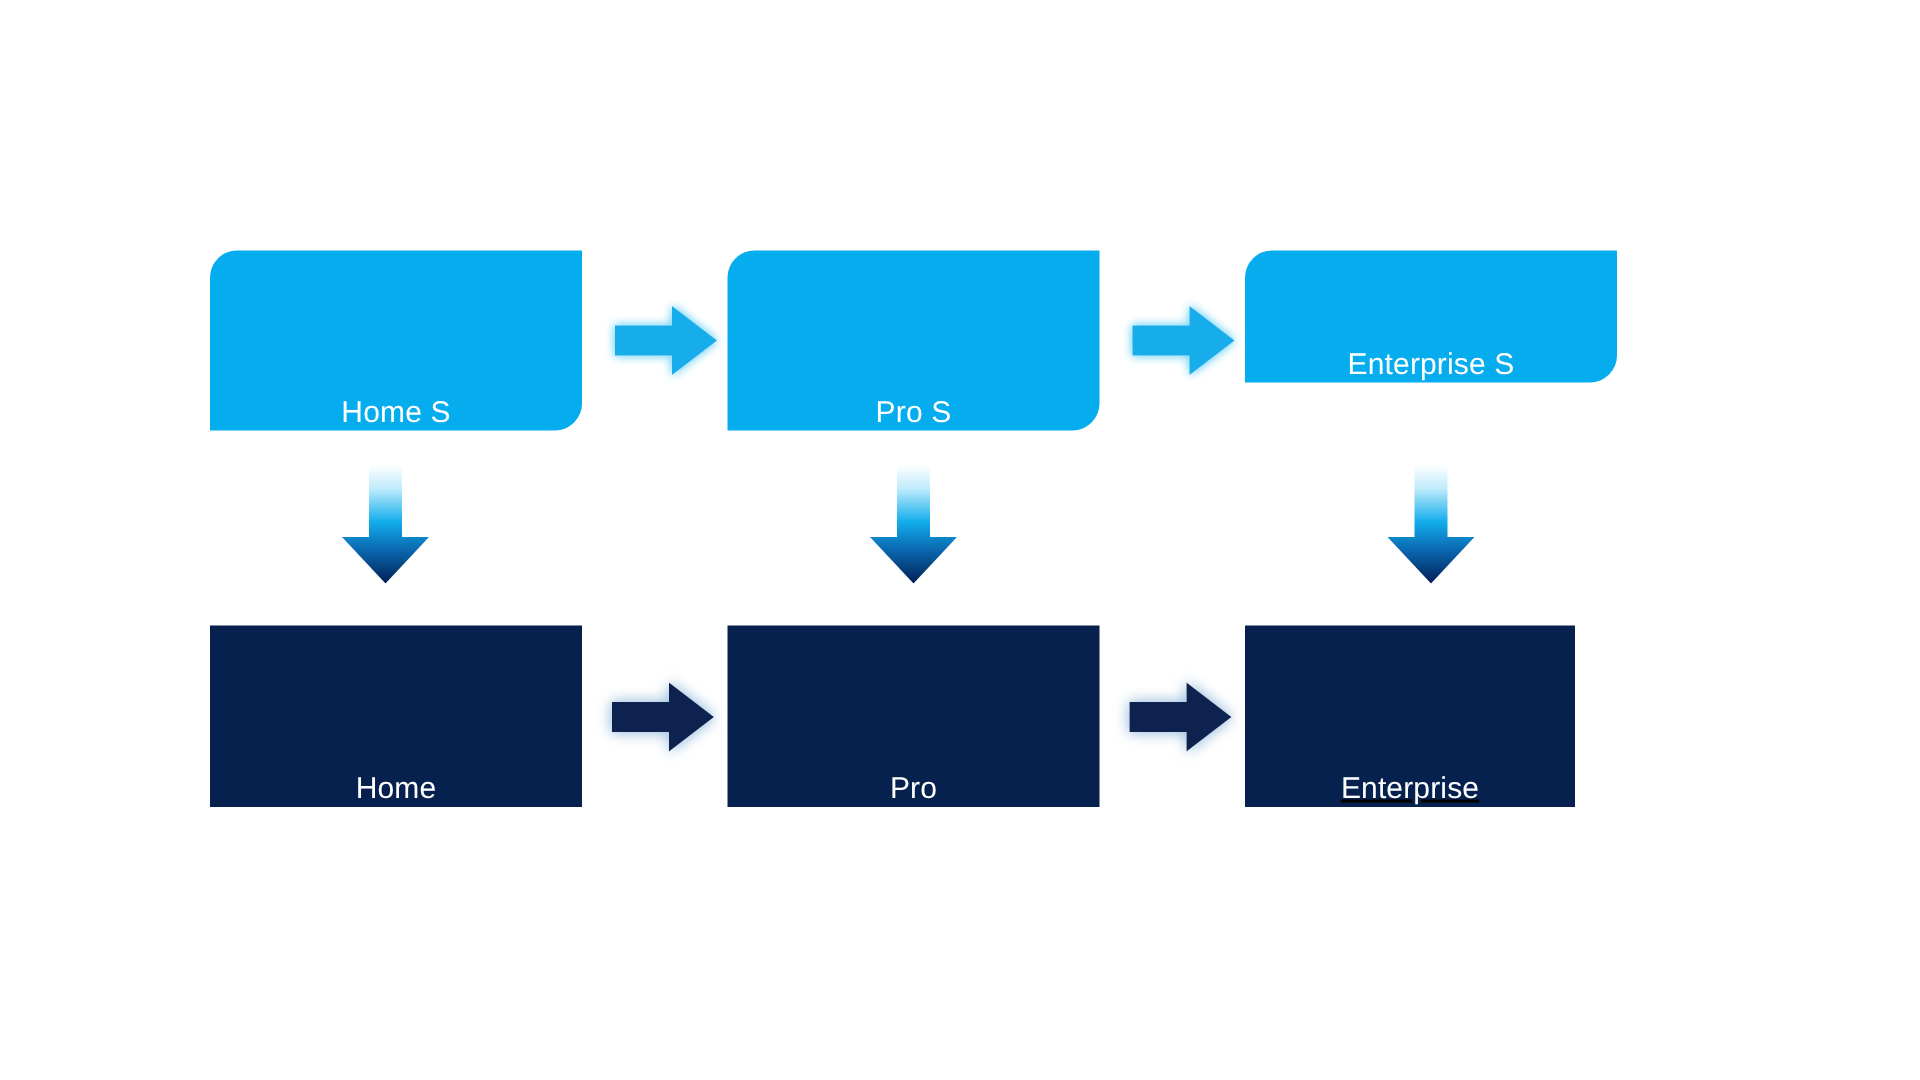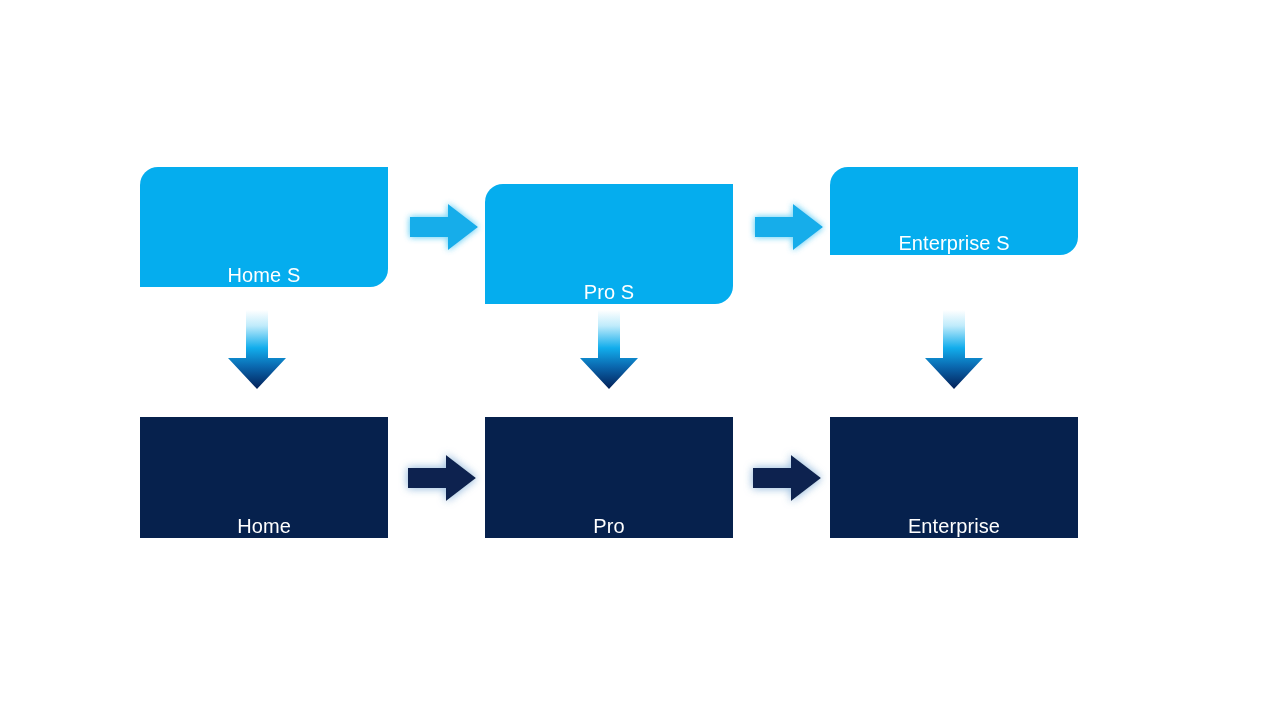--- a/index.html
+++ b/index.html
@@ -71,21 +71,21 @@
 </style>
 </head>
 <body>
 
 <div id="canvas">
 
   <div class="node tier-s" style="left:140px; top:167px; width:248px; height:120px;">
     <span class="node-label">Home S</span>
   </div>
 
-  <div class="node tier-s" style="left:485px; top:184px; width:248px; height:120px;">
+  <div class="node tier-s" style="left:485px; top:167px; width:248px; height:120px;">
     <span class="node-label">Pro S</span>
   </div>
 
   <div class="node tier-s" style="left:830px; top:167px; width:248px; height:88px;">
     <span class="node-label">Enterprise S</span>
   </div>
 
   <div class="arrow-right" style="left:410px; top:202px; width:68px; height:50px;">
     <svg width="68" height="50" viewBox="0 0 68 50" aria-hidden="true">
       <defs>
@@ -168,21 +168,21 @@
   </div>
 
   <div class="node tier-base" style="left:140px; top:417px; width:248px; height:121px;">
     <span class="node-label">Home</span>
   </div>
 
   <div class="node tier-base" style="left:485px; top:417px; width:248px; height:121px;">
     <span class="node-label">Pro</span>
   </div>
 
-  <div class="node tier-base" style="left:830px; top:417px; width:248px; height:121px;">
+  <div class="node tier-base" style="left:830px; top:417px; width:220px; height:121px;text-decoration:underline;">
     <span class="node-label">Enterprise</span>
   </div>
 
   <div class="arrow-right" style="left:408px; top:453px; width:68px; height:50px;">
     <svg width="68" height="50" viewBox="0 0 68 50" aria-hidden="true">
       <defs>
         <filter id="glowDarkA" x="-70%" y="-70%" width="240%" height="240%">
           <feGaussianBlur stdDeviation="4.5" result="b"></feGaussianBlur>
           <feFlood flood-color="#9EC0E0" flood-opacity="0.75" result="c"></feFlood>
           <feComposite in="c" in2="b" operator="in" result="g"></feComposite>

